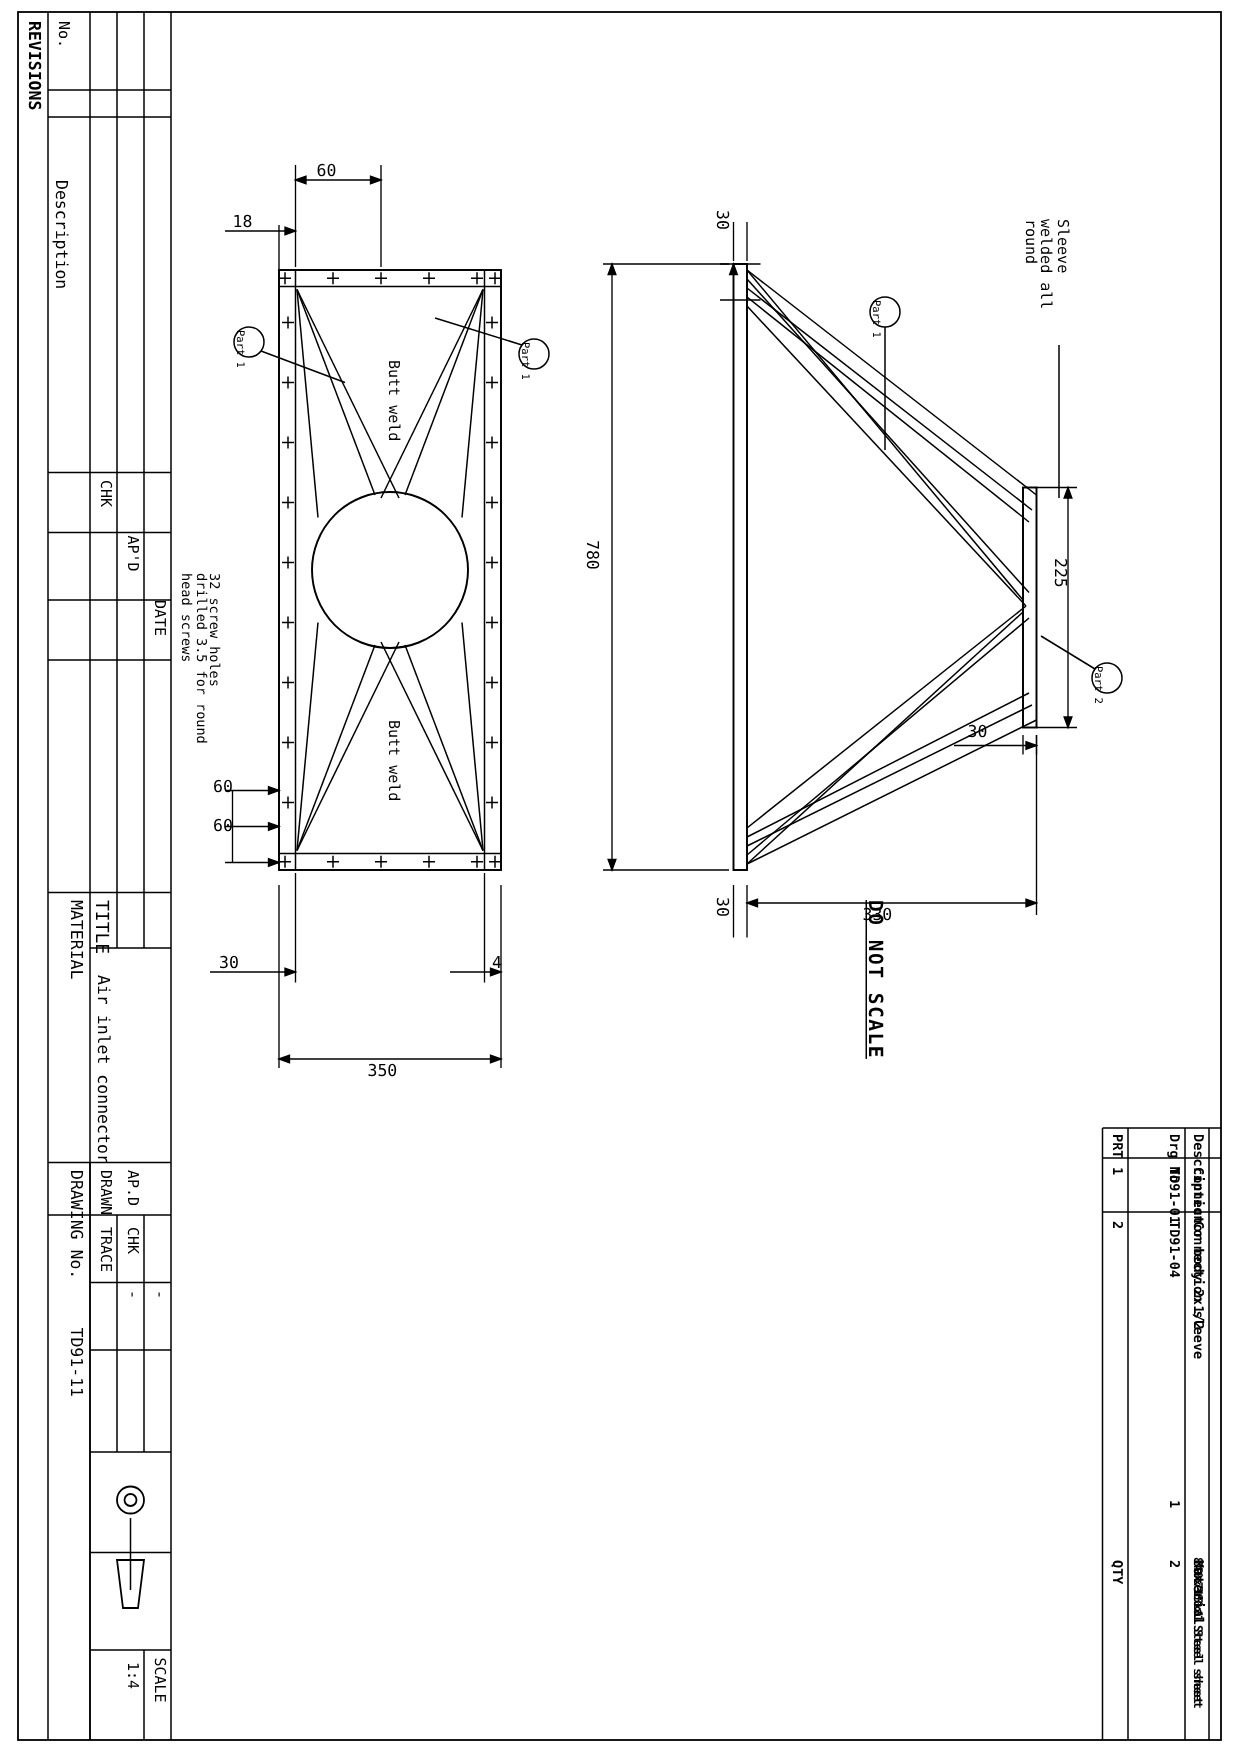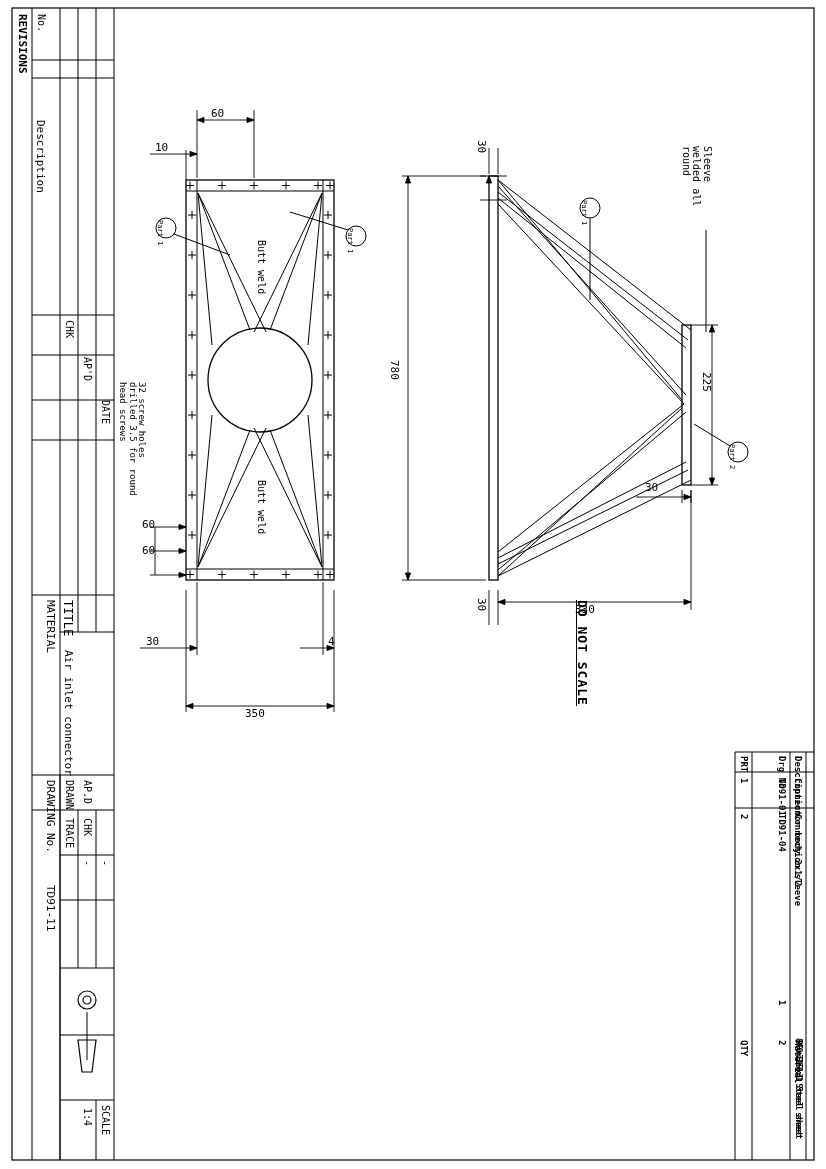--- a/index.html
+++ b/index.html
@@ -305,21 +305,21 @@
 
   <div>
     <div class="txt rot90 b" style="left:748px;top:814px;font-size:9px;">2</div>
     <div class="txt rot90 b" style="left:786px;top:814px;font-size:9px;">TD91-04</div>
     <div class="txt rot90 b" style="left:802px;top:814px;font-size:9px;">Connection sleeve</div>
     <div class="txt rot90 b" style="left:786px;top:1000px;font-size:9px;">1</div>
     <div class="txt rot90 b" style="left:802px;top:1040px;font-size:8px;">30x715x1 Steel sheet</div>
   </div>
 
   <div class="txt dim" style="left:211px;top:108px;">60</div>
-  <div class="txt dim" style="left:155px;top:142px;">10</div>
+  <div class="txt dim" style="left:155px;top:142px;">18</div>
   <div class="txt dim" style="left:142px;top:519px;">60</div>
   <div class="txt dim" style="left:142px;top:545px;">60</div>
   <div class="txt dim" style="left:146px;top:636px;">30</div>
   <div class="txt dim" style="left:328px;top:636px;">4</div>
   <div class="txt dim" style="left:245px;top:708px;">350</div>
 
   <div class="txt rot90" style="left:266px;top:240px;font-size:10px;">Butt weld</div>
   <div class="txt rot90" style="left:266px;top:480px;font-size:10px;">Butt weld</div>
   <div class="txt rot90" style="left:146px;top:382px;font-size:9px;">32 screw holes
 drilled 3.5 for round

